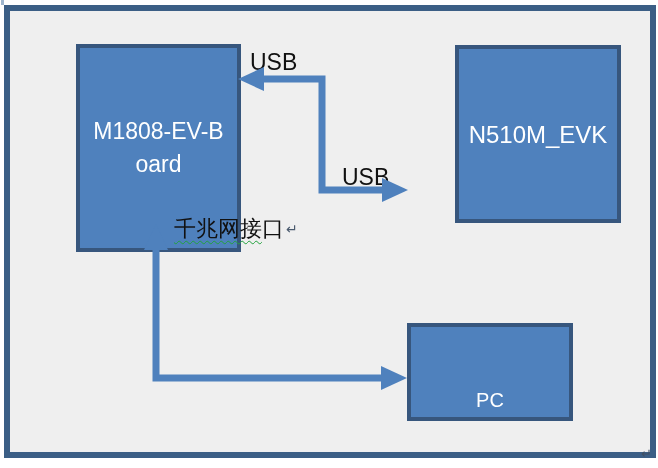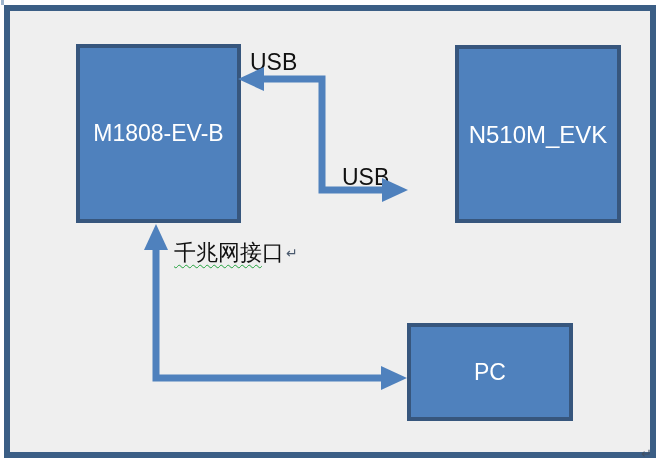--- a/index.html
+++ b/index.html
@@ -28,35 +28,35 @@
     color: #ffffff;
     display: flex;
     flex-direction: column;
     align-items: center;
     justify-content: center;
     text-align: center;
     font-size: 23px;
     line-height: 33px;
     z-index: 1;
   }
-  #node-m1808 { left: 76px;  top: 44px;  width: 165px; height: 179px; }
+  #node-m1808 { left: 76px;  top: 44px;  width: 165px; height: 208px; }
   #node-n510m { left: 407px; top: 45px;  width: 166px; height: 178px; font-size: 24px; margin-left: 48px; }
-  #node-pc    { left: 407px; top: 323px; width: 166px; height: 98px;  font-size: 23px; }
+  #node-pc    { left: 407px; top: 323px; width: 166px; height: 98px;  font-size: 20px; justify-content: flex-end; }
   .conn-label {
     position: absolute;
     color: #111111;
     font-size: 23px;
     line-height: 25px;
     white-space: nowrap;
     z-index: 2;
     text-align: right;
   }
   #label-usb-top    { left: 250px; top: 50px; }
   #label-usb-bottom { left: 342px; top: 165px; }
-  #label-gigabit    { left: 174px; top: 240px; font-size: 22px; }
+  #label-gigabit    { left: 174px; top: 216px; font-size: 22px; }
   .squiggle {
     text-decoration: underline;
     text-decoration-style: wavy;
     text-decoration-color: #21A13C;
     text-decoration-thickness: 1px;
     text-underline-offset: 4px;
   }
   .return-mark {
     font-size: 14px;
     color: #4a5a6e;
@@ -87,20 +87,21 @@
 </style>
 </head>
 <body>
 
 <div id="canvas">
 
   <div class="frame"></div>
 
   <div class="node" id="node-m1808">
     <span>M1808-EV-B</span>
+    <span>oard</span>
   </div>
 
   <div class="node" id="node-n510m">
     <span>N510M_EVK</span>
   </div>
 
   <div class="node" id="node-pc">
     <span>PC</span>
   </div>
 

